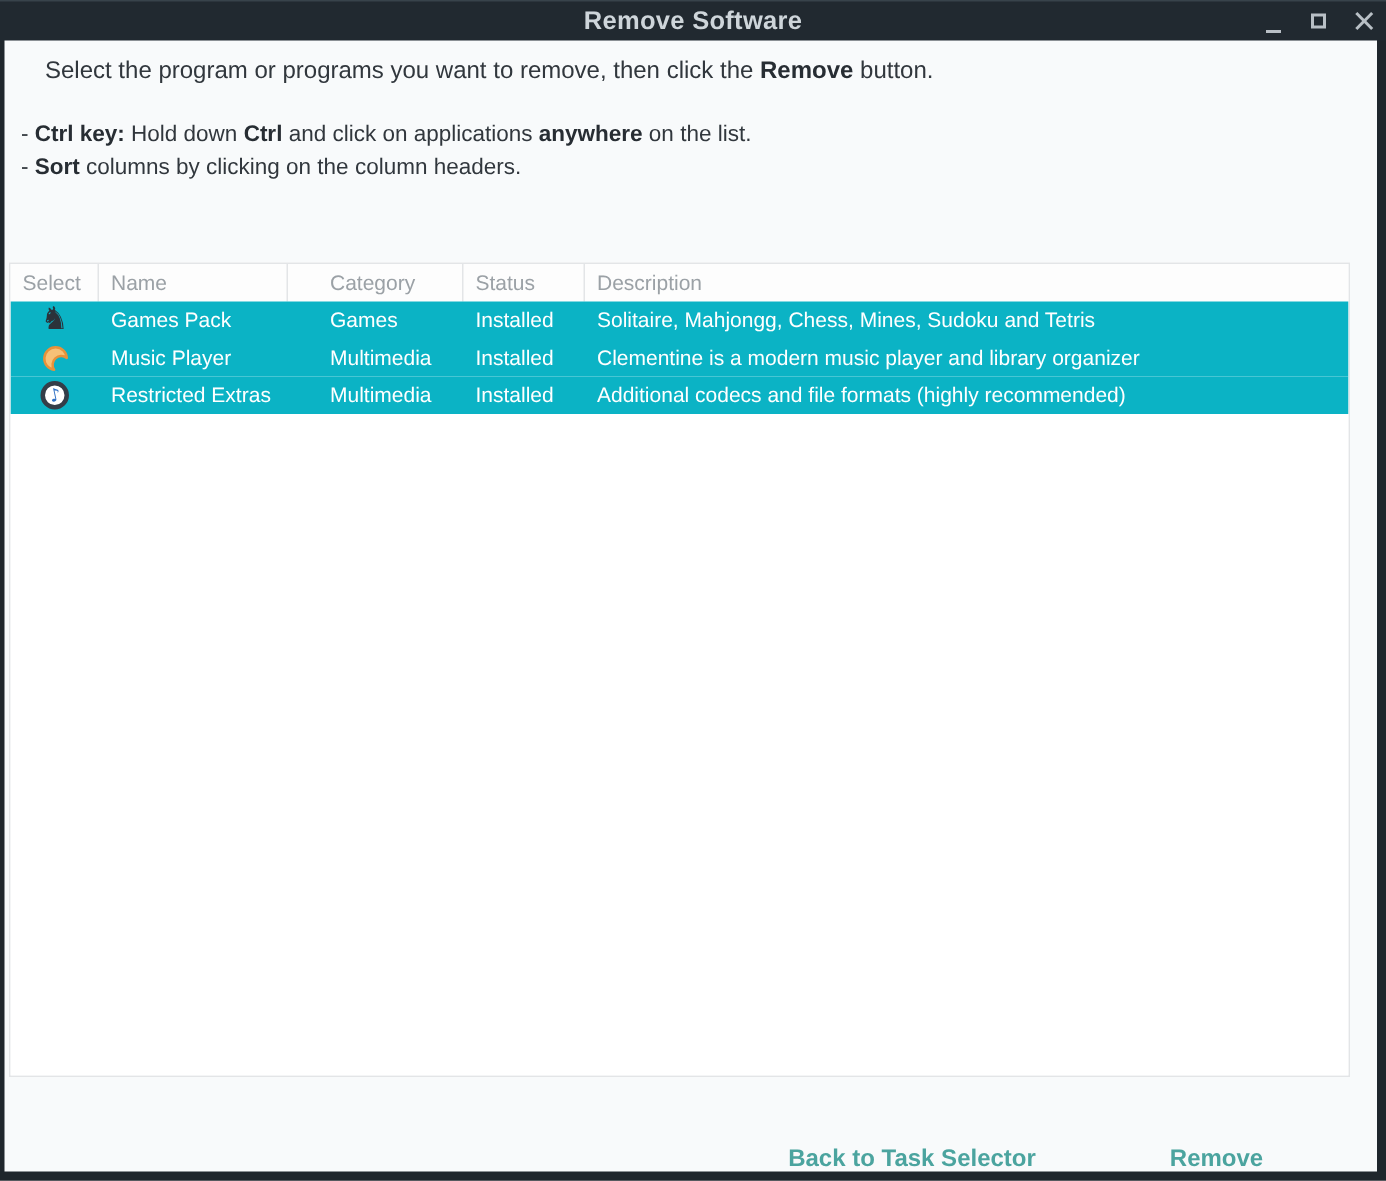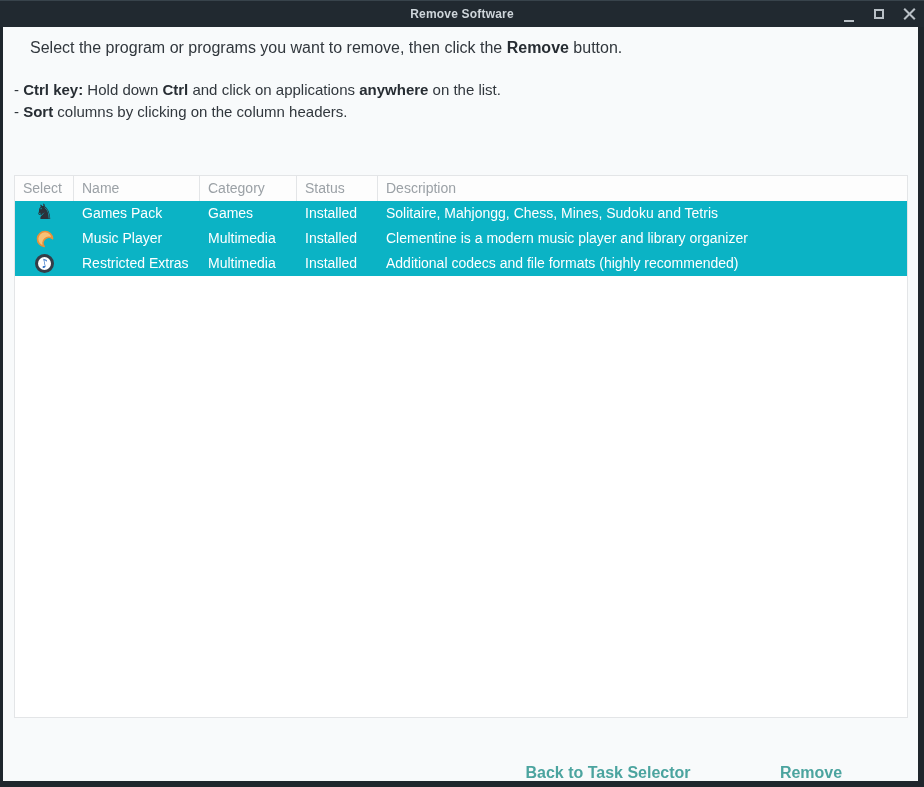--- a/index.html
+++ b/index.html
@@ -23,21 +23,21 @@
     top: 0; left: 0; right: 0;
     height: 27px;
     background: #212930;
     border-top: 1px solid #38434b;
   }
   .titlebar .title {
     position: absolute;
     left: 0; right: 0; top: 0; bottom: 0;
     text-align: center;
     line-height: 26px;
-    font-size: 12px;
+    font-size: 17px;
     font-weight: 700;
     color: #ced5da;
     letter-spacing: 0.2px;
   }
   .controls {
     position: absolute;
     right: 8px; top: 0; bottom: 0;
     display: flex;
     align-items: center;
     gap: 16px;
@@ -88,21 +88,21 @@
     top: 52px; left: 11px; right: 14px;
     font-size: 15px;
     line-height: 22px;
   }
   .intro b, .tips b { font-weight: 700; color: #272d33; }
   .intro { top: 10px; }
 
   
   .table {
     position: absolute;
-    top: 148px; left: 11px;
+    top: 148px; left: 3px;
     width: 894px; height: 543px;
     background: #ffffff;
     border: 1px solid #e3e5e7;
     display: flex;
     flex-direction: column;
     overflow: hidden;
   }
   .thead {
     display: flex;
     height: 25px;
@@ -138,21 +138,21 @@
   }
   .cell-icon {
     display: flex;
     align-items: center;
     justify-content: center;
     padding-left: 0;
   }
 
   .col-select   { width: 59px;  flex: 0 0 59px; }
   .col-name     { width: 126px; flex: 0 0 126px; }
-  .col-category { width: 97px;  flex: 0 0 97px; }
+  .col-category { width: 97px;  flex: 0 0 97px; margin-left: 20px; }
   .col-status   { width: 81px;  flex: 0 0 81px; }
   .col-desc     { flex: 1 1 auto; }
 
   .tfill { flex: 1 1 auto; background: #ffffff; }
 
   
   .knight {
     font-family: "DejaVu Sans", sans-serif;
     font-size: 21px;
     line-height: 21px;

